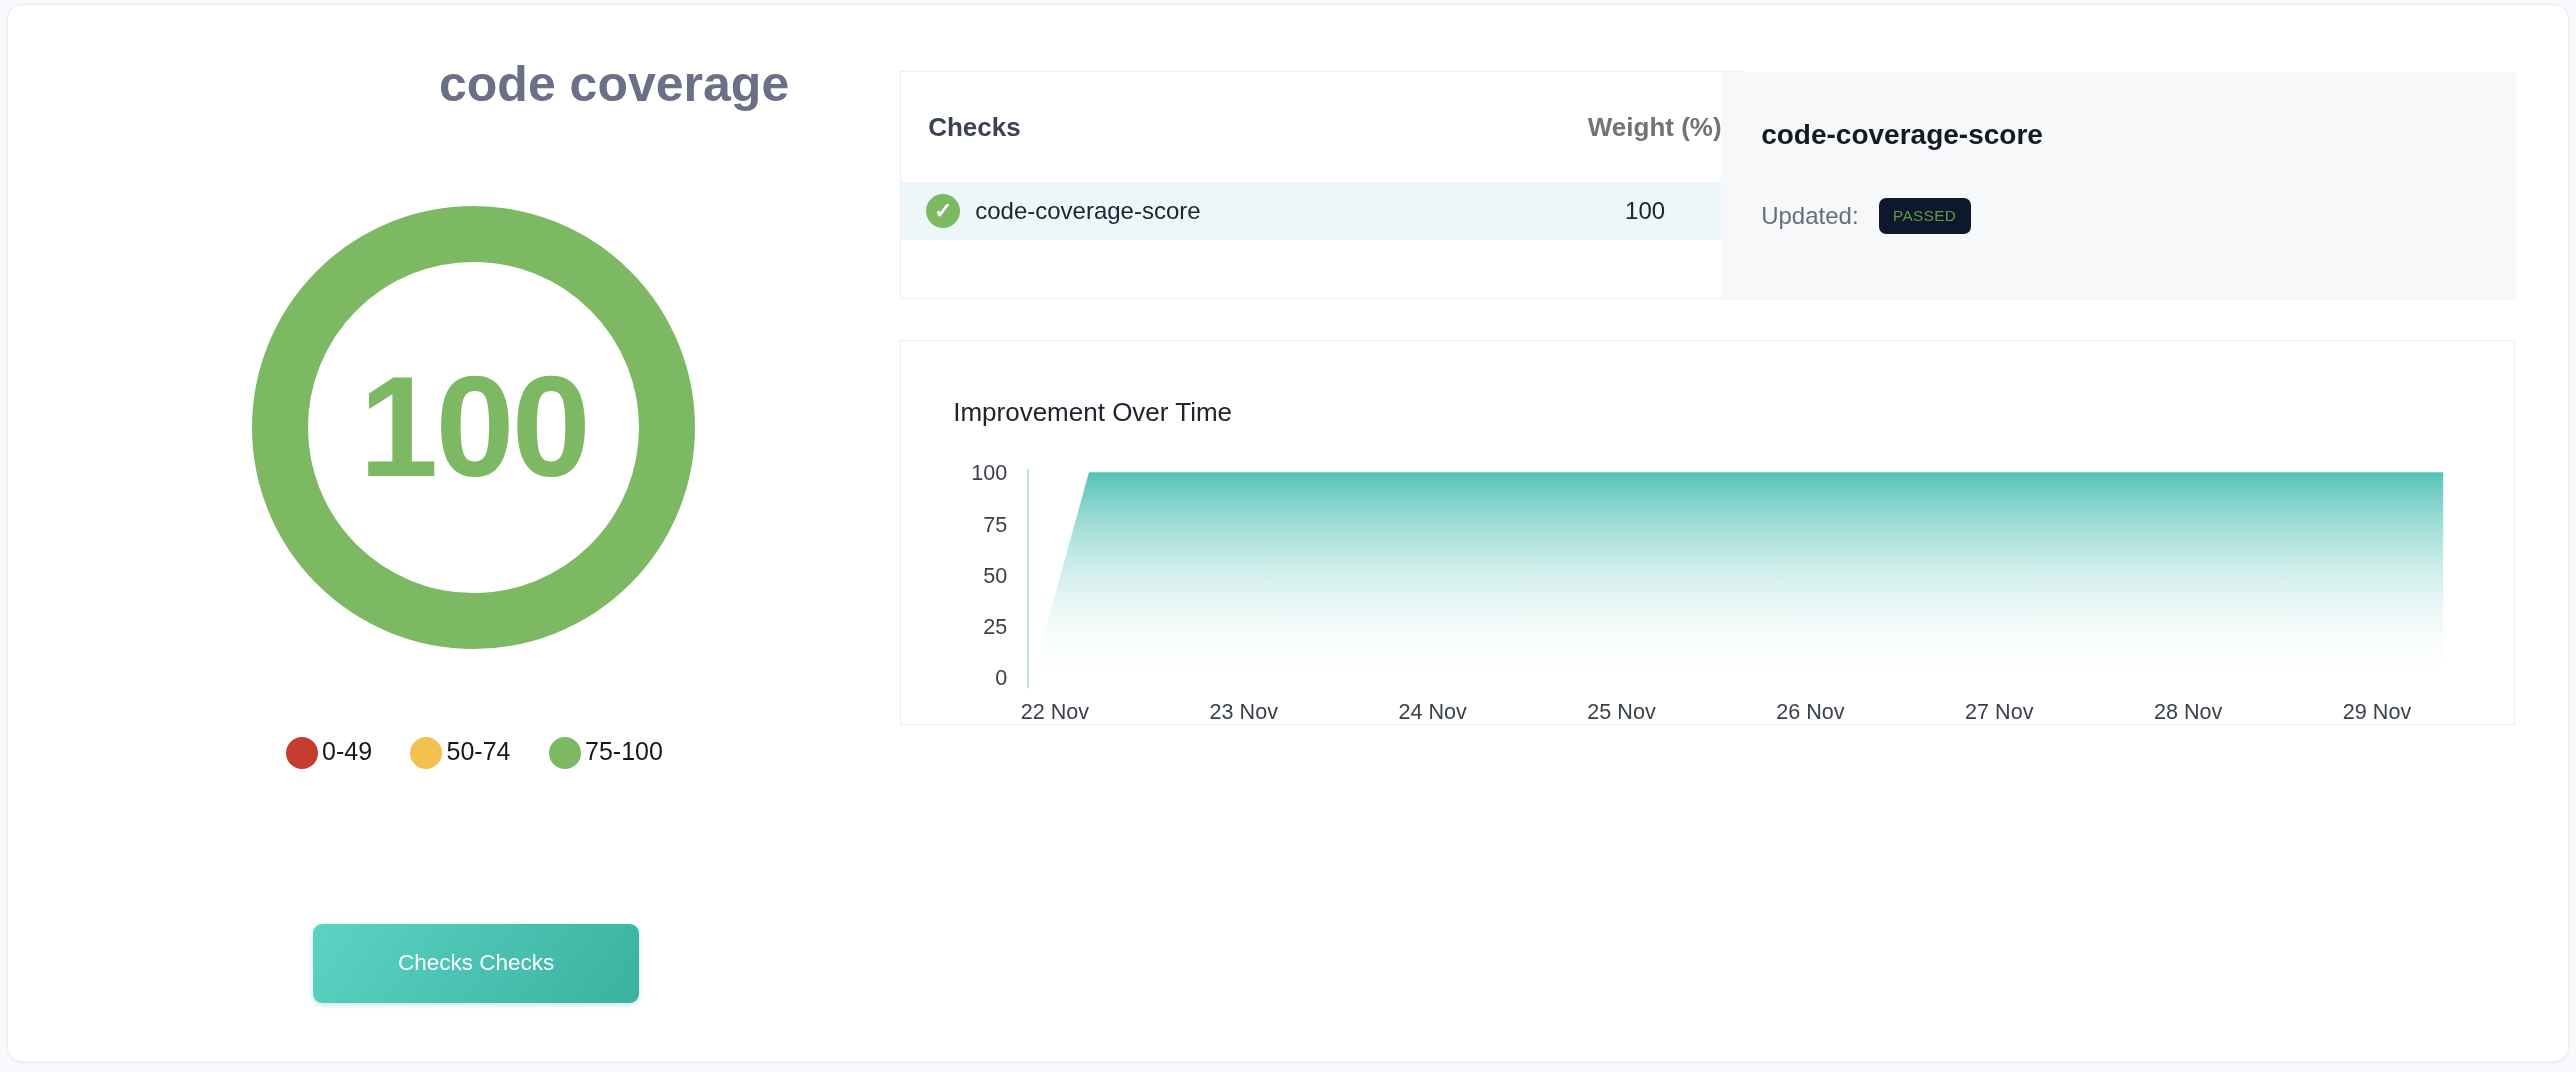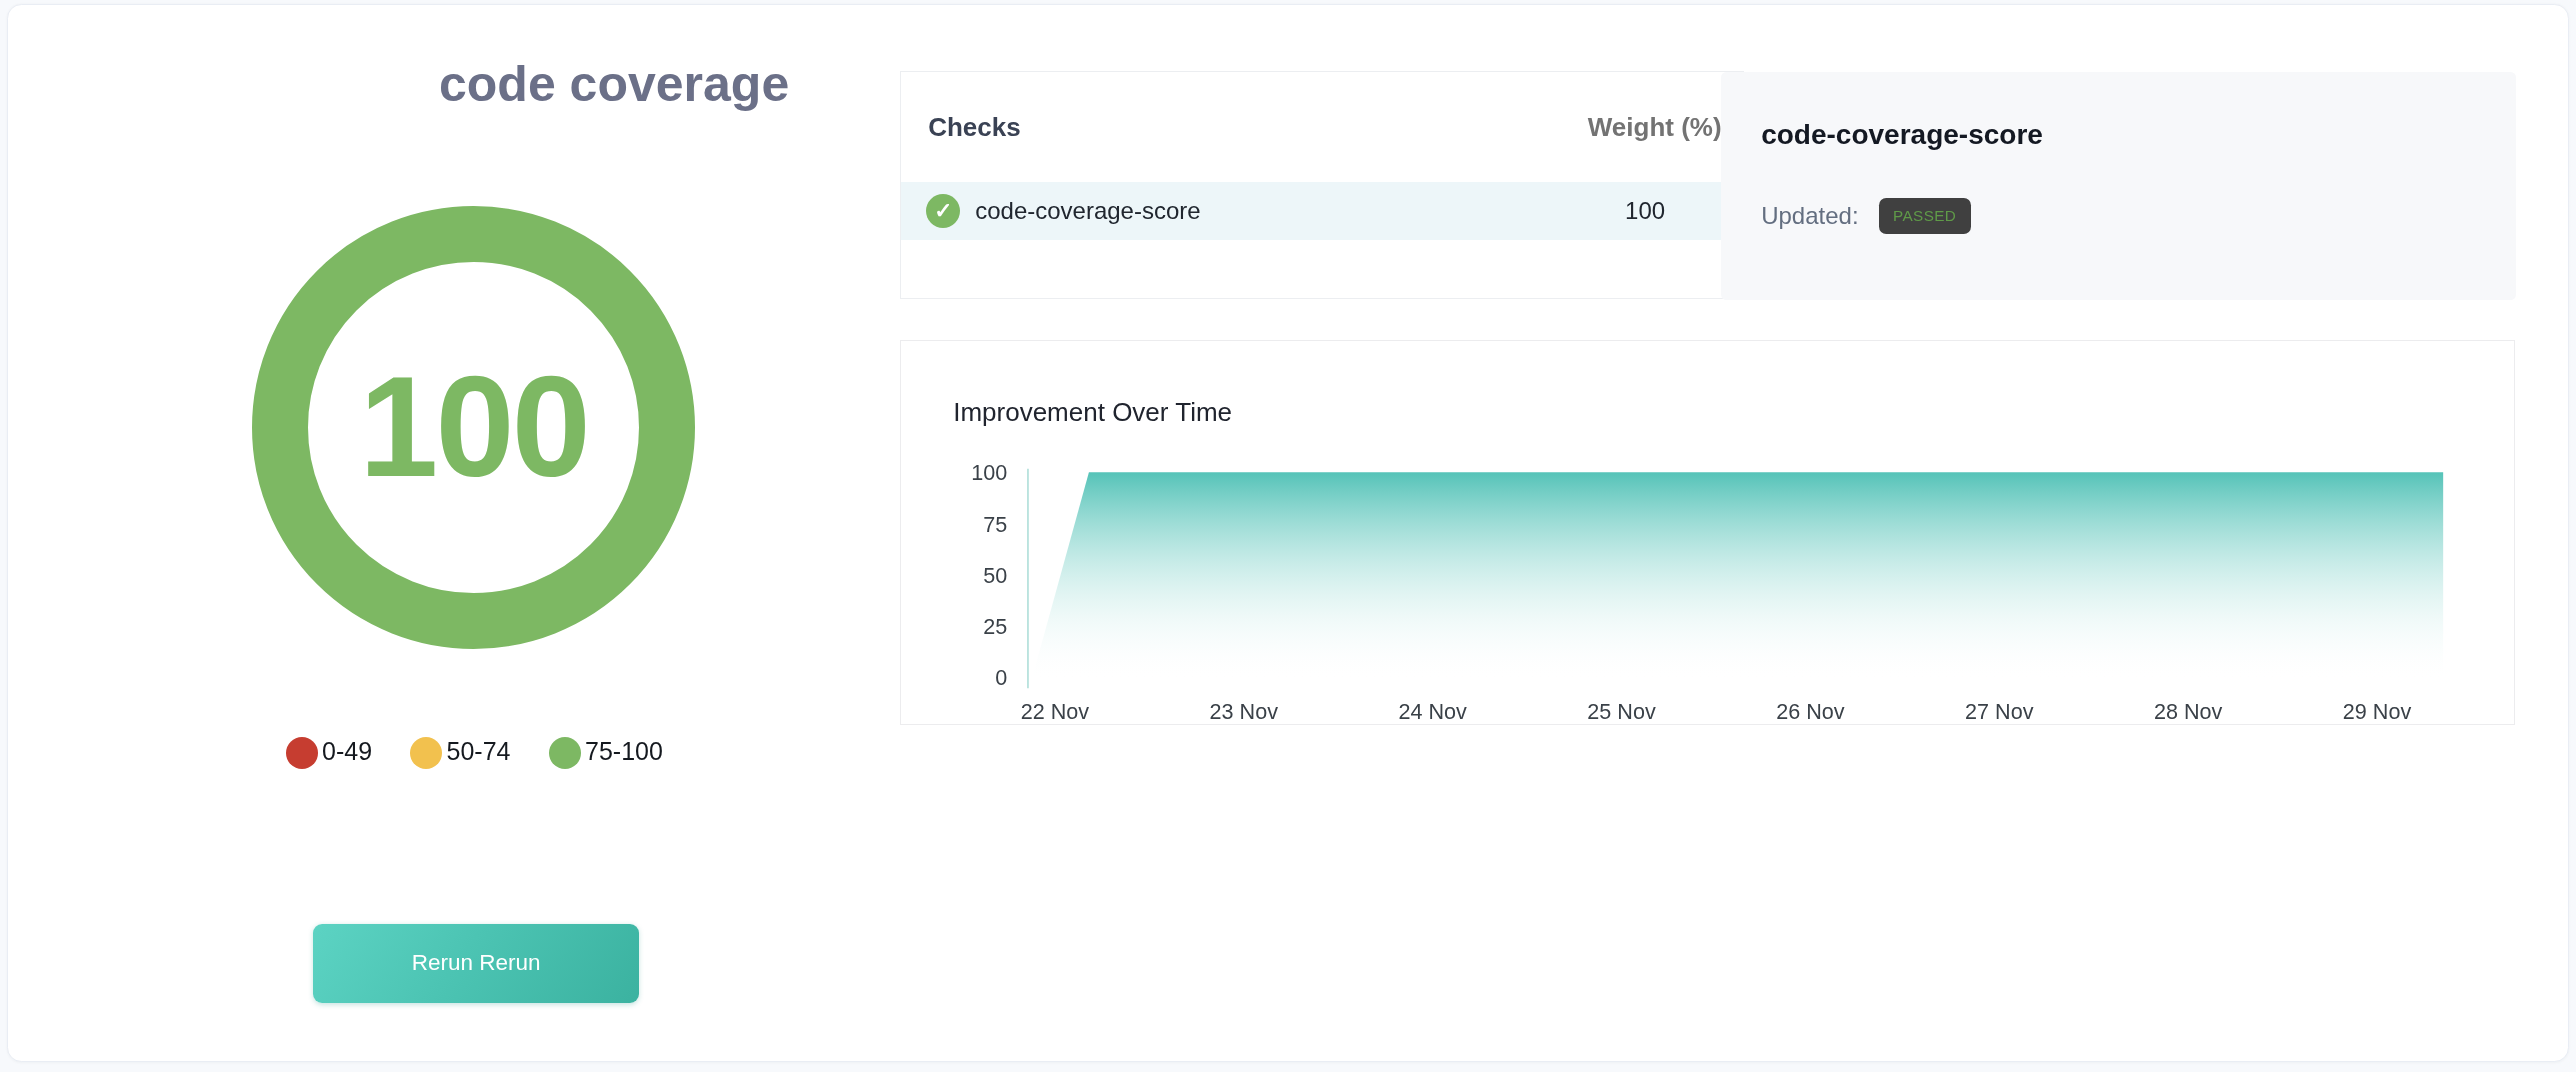--- a/index.html
+++ b/index.html
@@ -115,37 +115,37 @@
       <span class="legend-dot" style="background: rgb(242, 193, 78);"></span>
       <span class="legend-label">50-74</span>
     </div>
     <div class="legend-item">
       <span class="legend-dot" style="background: rgb(125, 184, 99);"></span>
       <span class="legend-label">75-100</span>
     </div>
   </div>
 
 
-  <button class="rerun-btn">Rerun Rerun</button>
+  <button class="rerun-btn">Checks Checks</button>
 
   <div class="checks-panel">
     <div class="checks-header-left">Checks</div>
     <div class="checks-header-right">Weight (%)</div>
     <div class="check-row" style="background: rgb(237, 246, 249);">
       <span class="check-icon" style="background: rgb(125, 184, 99);">✓</span>
       <span class="check-name">code-coverage-score</span>
       <span class="check-weight">100</span>
     </div>
   </div>
 
   <div class="info-panel">
     <div class="info-title">code-coverage-score</div>
     <div class="status-row">
       <span class="status-label">Updated:</span>
-      <span class="status-badge" style="background: #404040; color: rgb(95, 154, 72);">PASSED</span>
+      <span class="status-badge" style="background: #0f172a; color: rgb(95, 154, 72);">PASSED</span>
     </div>
   </div>
 
   <div class="chart-panel">
     <div class="chart-title">Improvement Over Time</div>
     <svg id="chart-svg" class="chart-svg" viewBox="0 0 1792 507" xmlns="http://www.w3.org/2000/svg">
       <defs>
         <linearGradient id="areaGrad" x1="0" y1="0" x2="0" y2="1">
           <stop id="gradTop" offset="0%" stop-opacity="1" stop-color="#55c3b8"></stop>
           <stop id="gradBot" offset="100%" stop-opacity="0.05" stop-color="#ffffff"></stop>

